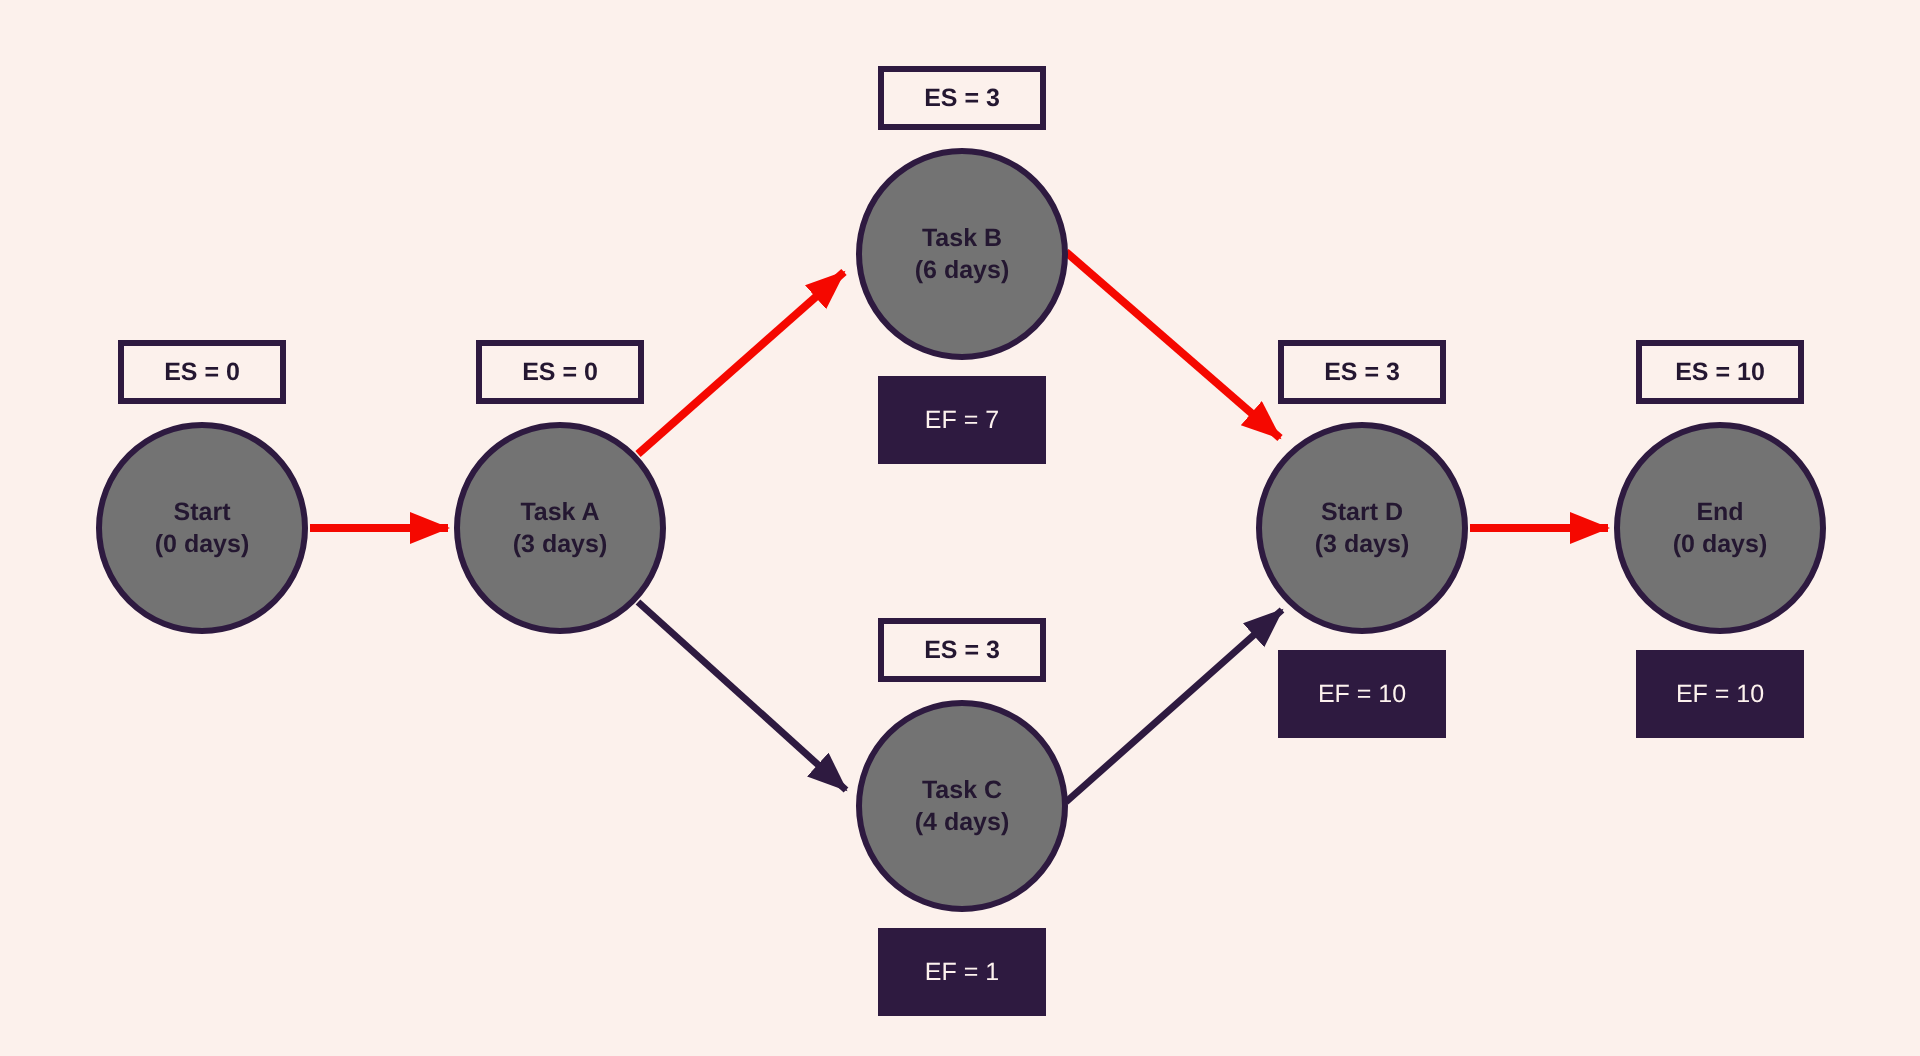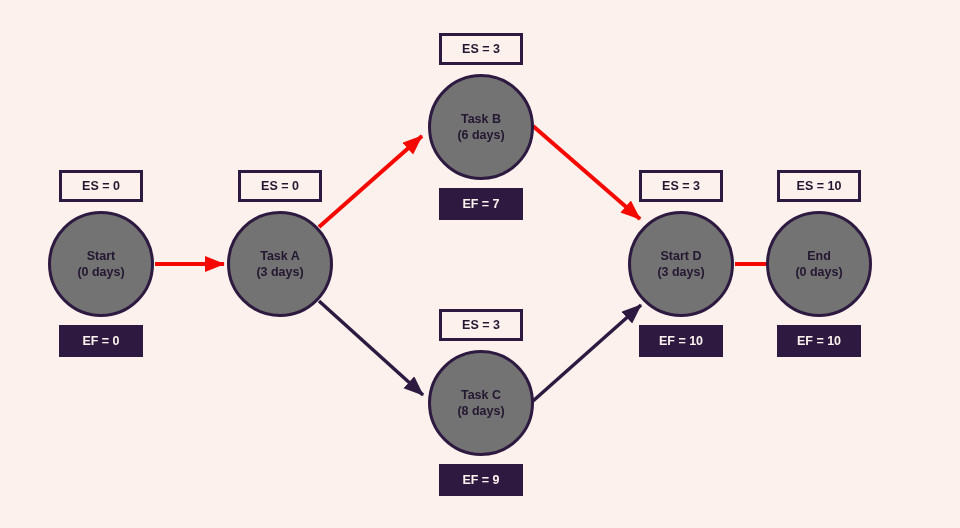--- a/index.html
+++ b/index.html
@@ -39,25 +39,25 @@
     background:#737373;
     color:#241731;
     font-size:12.5px;font-weight:700;
     line-height:16px;
     display:flex;flex-direction:column;align-items:center;justify-content:center;
     text-align:center;
     margin-bottom:8px;
   }
   .ef-box{
     box-sizing:border-box;
-    width:84px;height:32px;
+    width:84px;height:44px;
     background:#2e1a40;
     border:3px solid #2e1a40;
     color:#fdf2ee;
-    font-size:12.5px;font-weight:700;
+    font-size:12.5px;font-weight:400;
     display:flex;align-items:center;justify-content:center;
   }
 </style>
 </head>
 <body>
 
 <div class="canvas">
 
   <svg class="edge-layer" width="960" height="528" viewBox="0 0 960 528">
     <defs>
@@ -81,21 +81,20 @@
 
     <line x1="735" y1="264" x2="804" y2="264" stroke-width="4" marker-end="url(#arrow-red)" stroke="#f50800"></line>
   </svg>
 
   <div class="node" style="left:48px;top:170px;">
     <div class="es-box">ES = 0</div>
     <div class="circle">
       <span>Start</span>
       <span>(0 days)</span>
     </div>
-    <div class="ef-box">EF = 0</div>
   </div>
 
   <div class="node" style="left:227px;top:170px;">
     <div class="es-box">ES = 0</div>
     <div class="circle">
       <span>Task A</span>
       <span>(3 days)</span>
     </div>
   </div>
 
@@ -105,35 +104,35 @@
       <span>Task B</span>
       <span>(6 days)</span>
     </div>
     <div class="ef-box">EF = 7</div>
   </div>
 
   <div class="node" style="left:428px;top:309px;">
     <div class="es-box">ES = 3</div>
     <div class="circle">
       <span>Task C</span>
-      <span>(8 days)</span>
+      <span>(4 days)</span>
     </div>
-    <div class="ef-box">EF = 9</div>
+    <div class="ef-box">EF = 1</div>
   </div>
 
   <div class="node" style="left:628px;top:170px;">
     <div class="es-box">ES = 3</div>
     <div class="circle">
       <span>Start D</span>
       <span>(3 days)</span>
     </div>
     <div class="ef-box">EF = 10</div>
   </div>
 
-  <div class="node" style="left:766px;top:170px;">
+  <div class="node" style="left:807px;top:170px;">
     <div class="es-box">ES = 10</div>
     <div class="circle">
       <span>End</span>
       <span>(0 days)</span>
     </div>
     <div class="ef-box">EF = 10</div>
   </div>
 
 </div>
 

